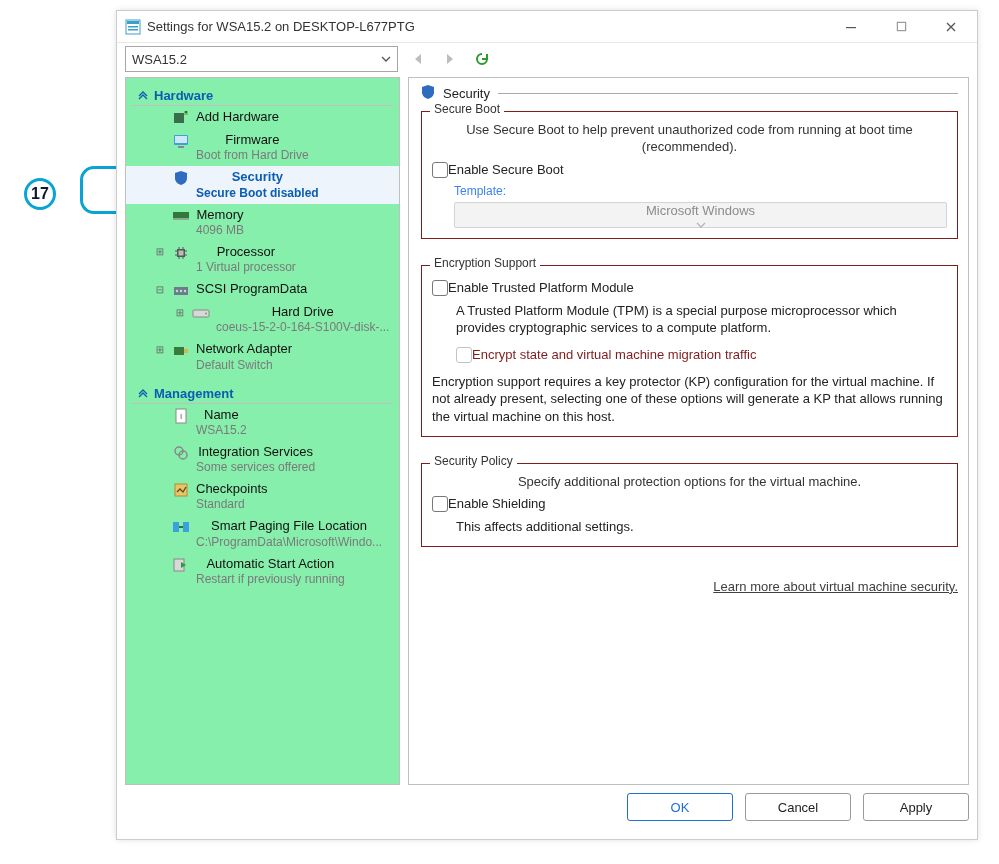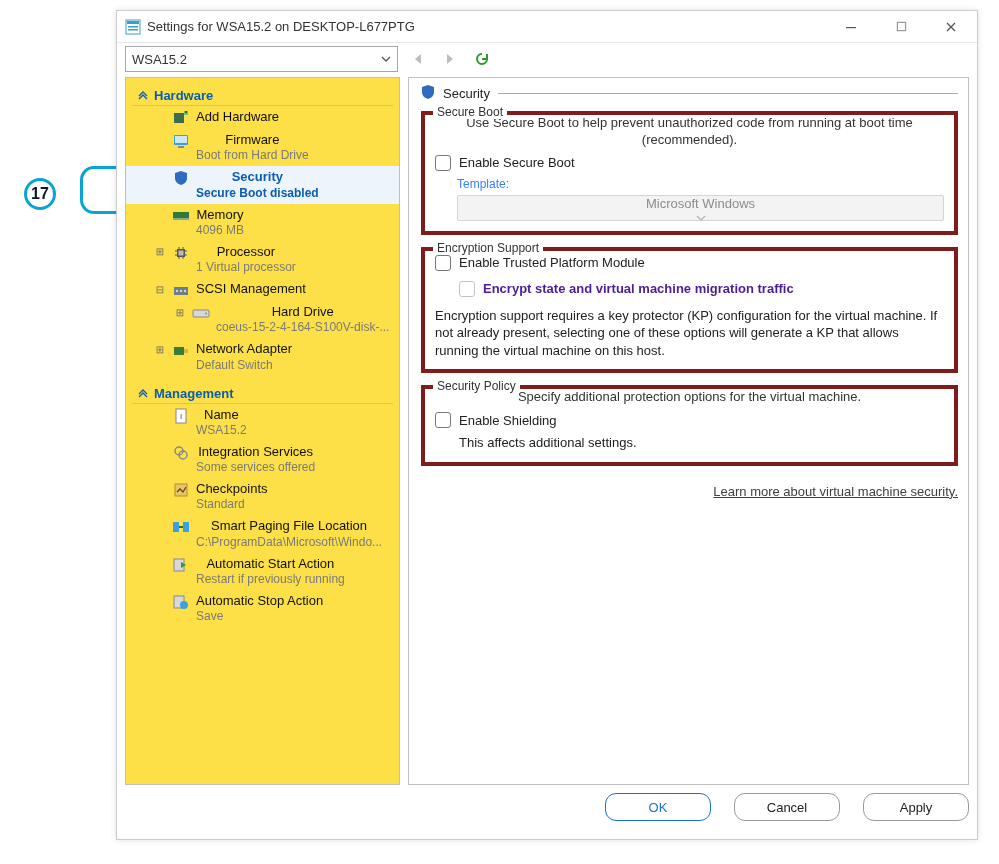--- a/index.html
+++ b/index.html
@@ -28,57 +28,57 @@
   .winbtn { width:44px; height:30px; display:flex; align-items:center; justify-content:center; color:#555; }
 
   .toolbar { height:34px; display:flex; align-items:center; padding:4px 8px 6px 8px; gap:8px;}
   .vm-select { width:273px; height:26px; border:1px solid #a6a6a6; background:#fff;
                display:flex; align-items:center; justify-content:space-between;
                padding:0 6px; font-size:13px; color:#333; }
   .navbtn { width:24px; height:24px; display:flex; align-items:center; justify-content:center; color:#888;}
   .navbtn.active { color:#2a8a2a; }
 
   .body { position:absolute; top:66px; left:8px; right:8px; bottom:54px; display:flex; gap:8px;}
-  .tree { width:275px; border:1px solid #bfbfbf; background:#fde047; overflow:auto; }
+  .tree { width:275px; border:1px solid #bfbfbf; background:#86efac; overflow:auto; }
   .detail { flex:1; border:1px solid #bfbfbf; background:#fff; padding:6px 10px 10px 12px; overflow:auto; }
 
   .cat-header { color:#0a5db1; font-weight:600; padding:4px 6px 2px 6px; display:flex; align-items:center; gap:6px; border-bottom:1px solid #bfbfbf; margin:6px 6px 0 6px;}
   .node { display:flex; align-items:flex-start; padding:3px 6px 3px 10px; gap:6px; }
   .node .expander { width:12px; height:12px; display:inline-flex; align-items:center; justify-content:center; font-size:10px; color:#666; margin-top:2px;}
   .node .icon { width:18px; height:16px; display:inline-flex; align-items:center; justify-content:center; margin-top:1px;}
   .node .labels { display:flex; flex-direction:column; line-height:1.25;}
   .node .lbl { color:#111;text-align:center; }
   .node .sub { color:#7a7a7a; font-size:12px;}
   .node.selected { background:#eef4fb; }
   .node.selected .lbl { color:#0a5db1; font-weight:600; }
   .node.selected .sub { color:#0a5db1; font-weight:600; }
   .node.indent1 { padding-left:28px; }
   .node.indent2 { padding-left:48px; }
 
   
   .section-head { display:flex; align-items:center; gap:8px; margin-bottom:2px;}
   .section-head .line { flex:1; height:1px; background:#aaa; }
-  .group { border:4px solid #7f1d1d; margin:8px 0 12px 0; padding:0 10px 10px 10px; position:relative; }
+  .group { border:1px solid #7f1d1d; margin:8px 0 26px 0; padding:10px 10px 10px 10px; position:relative; }
   .group .legend { position:absolute; top:-10px; left:8px; background:#fff; padding:0 4px; font-size:12px; color:#333;}
   .group .desc { color:#333; font-size:13px; line-height:1.3; margin-bottom:6px;text-align:center;}
-  .chk { display:flex; align-items:center; gap:8px; margin:4px 0; }
-  .chk.disabled { color:#4c1d95;font-weight:bold; }
+  .chk { display:flex; margin:4px 0; }
+  .chk.disabled { color:#7f1d1d; }
   .chkbox { width:16px; height:16px; border:1.5px solid #777; border-radius:3px; background:#fff; display:inline-block;}
   .chk.disabled .chkbox { border-color:#c4c4c4; }
   .chk.indent { margin-left:24px; }
   .note { font-size:13px; color:#222; margin:6px 0 0 0; line-height:1.35;}
   .note.indent { margin-left:24px; }
   .dis-lbl { color:#3b82f6; font-size:12px; margin-top:6px; margin-left:22px;}
   .dd { margin:4px 0 0 22px; width:calc(100% - 22px); height:26px; border:1px solid #d4d4d4;
         background:#f3f3f3; color:#8c8c8c; display:flex; align-items:center; justify-content:space-between;
         padding:0 8px; border-radius:2px;flex-direction:column;}
   .link { color:#404040; text-decoration:underline; float:right; margin-top:6px; }
 
   .footer { position:absolute; left:8px; right:8px; bottom:10px; height:36px; display:flex; justify-content:flex-end; gap:12px;}
-  .btn { width:106px; height:28px; border:1px solid #9a9a9a; background:#fff; border-radius:11px; display:flex; align-items:center; justify-content:center; font-size:13px;margin-left:11px;}
+  .btn { width:106px; height:28px; border:1px solid #9a9a9a; background:#fff; border-radius:3px; display:flex; align-items:center; justify-content:center; font-size:13px;}
   .btn.primary { border-color:#1c6fd4; color:#1c6fd4; }
 </style>
 </head>
 <body>
 
 <div class="viewport">
 
   <div class="badge" style="left:24px; top:178px;">17</div>
   <div class="highlight" style="left:80px; top:166px; width:280px; height:48px;"></div>
 
@@ -227,35 +227,35 @@
           <span class="expander">⊟</span>
           <span class="icon">
             <svg width="16" height="14" viewBox="0 0 16 14">
                 <rect x="1" y="4" width="14" height="8" fill="#6b7c8a"></rect>
                 <circle cx="4" cy="8" r="1.2" fill="#cfd6dc"></circle>
                 <circle cx="8" cy="8" r="1.2" fill="#cfd6dc"></circle>
                 <circle cx="12" cy="8" r="1.2" fill="#cfd6dc"></circle>
               </svg>
           </span>
           <span class="labels">
-            <span class="lbl">SCSI Management</span>
+            <span class="lbl">SCSI ProgramData</span>
           </span>
         </div>
 
         <div class="node indent2">
           <span class="expander">⊞</span>
           <span class="icon">
             <svg width="18" height="12" viewBox="0 0 18 12">
                 <rect x="1" y="3" width="16" height="7" rx="1" fill="#d8d8d8" stroke="#888"></rect>
                 <circle cx="14" cy="6.5" r="1" fill="#6a6"></circle>
               </svg>
           </span>
           <span class="labels">
             <span class="lbl">Hard Drive</span>
-            <span class="sub">coeus-15-2-4-164-S100V-disk-...</span>
+            <span class="sub">coeus-15-2-0-164-S100V-disk-...</span>
           </span>
         </div>
 
         <div class="node indent1">
           <span class="expander">⊞</span>
           <span class="icon">
             <svg width="16" height="14" viewBox="0 0 16 14">
                 <rect x="1" y="4" width="10" height="8" fill="#3a7a3a"></rect>
                 <rect x="11" y="6" width="4" height="4" fill="#d8b54a"></rect>
               </svg>
@@ -337,33 +337,20 @@
                 <rect x="1" y="2" width="10" height="12" fill="#d8d8d8" stroke="#888"></rect>
                 <path d="M8 5 l5 3 -5 3 z" fill="#2a9a4a"></path>
               </svg>
           </span>
           <span class="labels">
             <span class="lbl">Automatic Start Action</span>
             <span class="sub">Restart if previously running</span>
           </span>
         </div>
 
-        <div class="node indent1">
-          <span class="expander"></span>
-          <span class="icon">
-            <svg width="16" height="16" viewBox="0 0 16 16">
-                <rect x="1" y="2" width="10" height="12" fill="#d8d8d8" stroke="#888"></rect>
-                <circle cx="11" cy="11" r="4" fill="#3aa0e0"></circle>
-              </svg>
-          </span>
-          <span class="labels">
-            <span class="lbl">Automatic Stop Action</span>
-            <span class="sub">Save</span>
-          </span>
-        </div>
 
       </div>
 
       <div class="detail">
         <div class="section-head">
           <span>
             <svg width="14" height="16" viewBox="0 0 14 16">
                 <path d="M7 1 L13 3 V8 C13 12 10 14 7 15 C4 14 1 12 1 8 V3 Z" fill="#2f6cc0"></path>
               </svg>
           </span>
@@ -388,20 +375,21 @@
             </span>
           </div>
         </div>
 
         <div class="group">
           <span class="legend">Encryption Support</span>
           <label class="chk">
             <span class="chkbox"></span>
             <span>Enable Trusted Platform Module</span>
           </label>
+          <div class="note indent">A Trusted Platform Module (TPM) is a special purpose microprocessor which provides cryptographic services to a compute platform.</div>
           <label class="chk indent disabled" style="margin-top:10px;">
             <span class="chkbox"></span>
             <span>Encrypt state and virtual machine migration traffic</span>
           </label>
           <div class="note" style="margin-top:10px;">Encryption support requires a key protector (KP) configuration for the virtual machine. If not already present, selecting one of these options will generate a KP that allows running the virtual machine on this host.</div>
         </div>
 
         <div class="group">
           <span class="legend">Security Policy</span>
           <div class="desc">Specify additional protection options for the virtual machine.</div>

